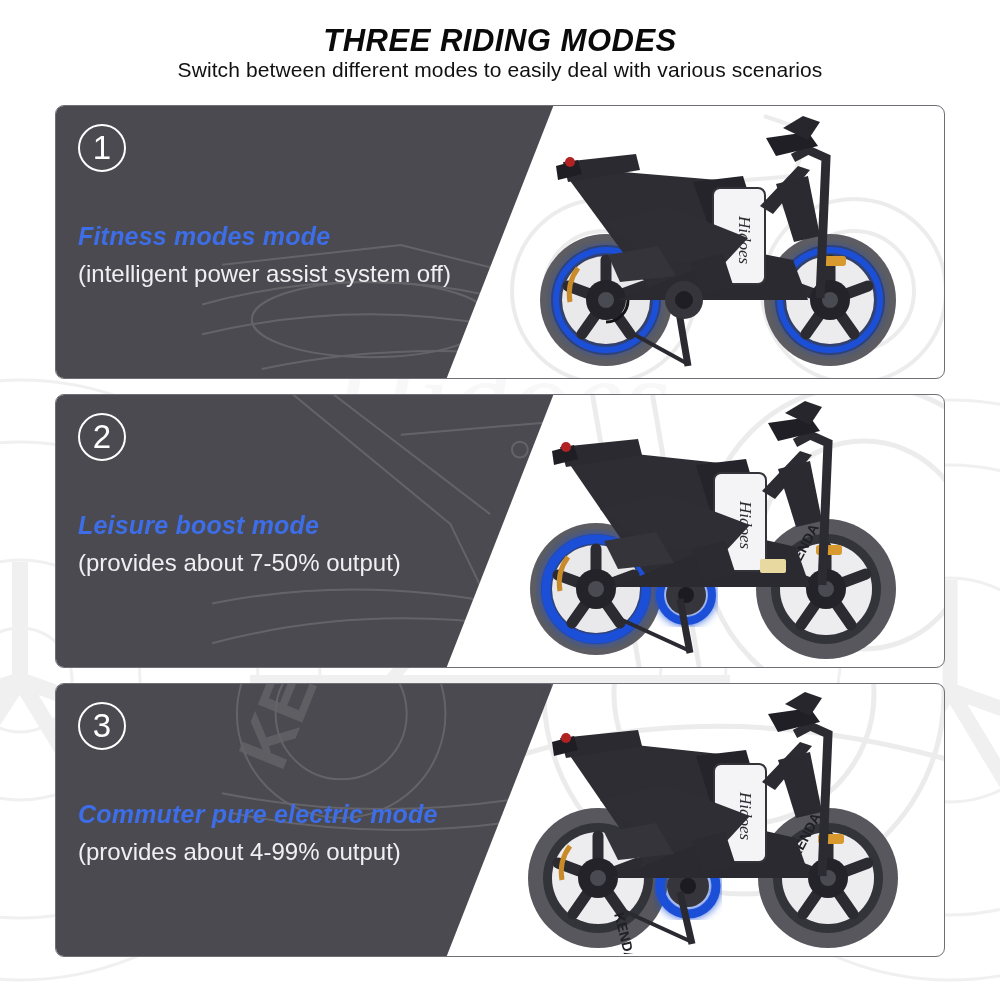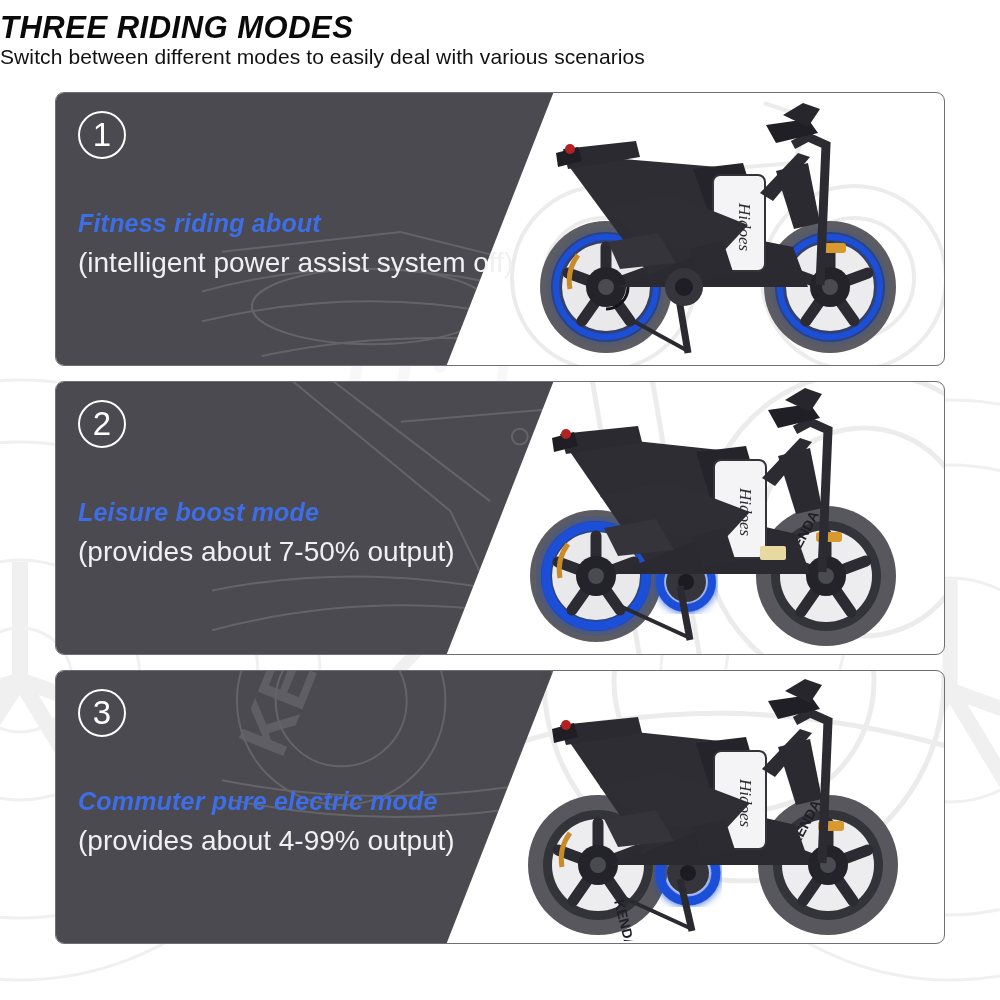--- a/index.html
+++ b/index.html
@@ -26,21 +26,22 @@
     opacity: 0.085;
     pointer-events: none;
     z-index: 0;
   }
   .page-watermark svg { width: 100%; height: 100%; display: block; }
 
   
   .header {
     position: relative;
     z-index: 3;
-    padding-top: 11px;
+    text-align: center;
+    padding-top: 24px;
   }
   .main-title {
     font-size: 31px;
     font-weight: bold;
     font-style: italic;
     letter-spacing: 0.5px;
     color: #0a0a0a;
     line-height: 1.1;
   }
   .subtitle {
@@ -113,21 +114,21 @@
     margin-top: 50px;
     font-size: 25px;
     font-weight: bold;
     font-style: italic;
     color: #3d6ee8;
     letter-spacing: 0.2px;
     white-space: nowrap;
   }
   .mode-desc {
     margin-top: 9px;
-    font-size: 28px;
+    font-size: 24px;
     color: #f0f0f2;
     font-weight: 400;
     white-space: nowrap;
   }
 
   
   .bike-area {
     position: absolute;
     z-index: 3;
     right: 0;
@@ -290,21 +291,21 @@
           <path d="M170 196 L180 256" stroke="#2a2a30" stroke-width="7" fill="none"></path>
           <path d="M118 220 L180 254" stroke="#2a2a30" stroke-width="4" fill="none"></path>
           <circle cx="176" cy="190" r="19" fill="#35353b"></circle>
           <circle cx="176" cy="190" r="9" fill="#1e1e24"></circle>
         </g>
       </svg>
     </div>
 
     <div class="panel-content">
       <div class="num-circle">1</div>
-      <div class="mode-title">Fitness riding about</div>
+      <div class="mode-title">Fitness modes mode</div>
       <div class="mode-desc">(intelligent power assist system off)</div>
     </div>
   </div>
 
   <div class="panel">
     <div class="panel-dark"></div>
     <div class="panel-texture">
       <svg viewBox="0 0 560 274" xmlns="http://www.w3.org/2000/svg">
         <g fill="none" stroke="#ffffff" stroke-width="2">
           <path d="M60 -10 L230 130 L300 274"></path>

